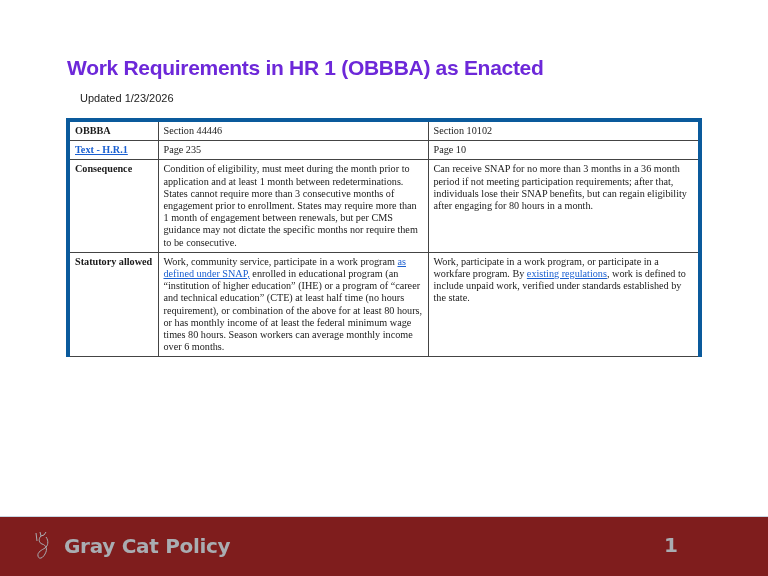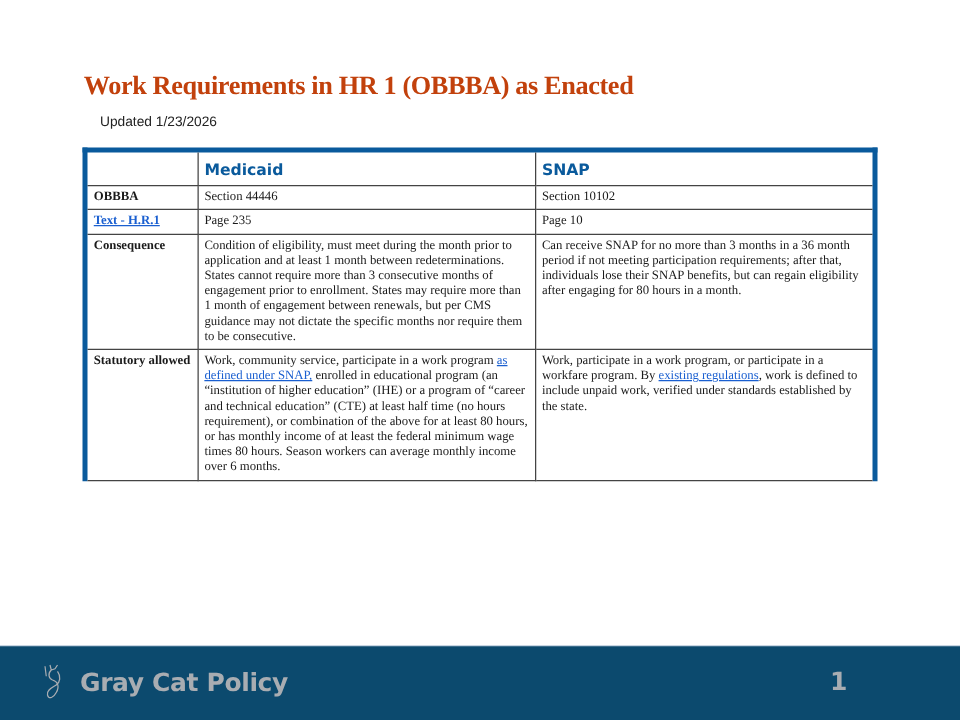--- a/index.html
+++ b/index.html
@@ -4,23 +4,23 @@
 <style>
   html, body { margin: 0; padding: 0; }
   body {
     width: 768px; height: 576px; position: relative; overflow: hidden;
     background: #ffffff;
     font-family: "Liberation Sans", sans-serif;
     color: #1a1a1a;
   }
   .title {
     position: absolute; left: 67px; top: 56px;
-    font-family: Liberation Serif, serif;
+    font-family: Liberation Sans, sans-serif;
     font-weight: bold; font-size: 21px; letter-spacing: -0.3px;
-    color: #c2410c; margin: 0; white-space: nowrap;
+    color: #6d28d9; margin: 0; white-space: nowrap;
   }
   .updated {
     position: absolute; left: 67px; top: 92px;
     font-size: 11px; color: #222; padding-left: 13px;
   }
   .table-wrap {
     position: absolute; left: 66px; top: 118px; width: 636px;
     border-top: 4px solid #0a5a9c;
     border-left: 4px solid #0a5a9c;
     border-right: 4px solid #0a5a9c;
@@ -42,21 +42,21 @@
   col.c2 { width: 270px; }
   th.colhead {
     font-family: "DejaVu Sans", sans-serif;
     color: #0a5a9c; font-weight: bold; font-size: 12.5px;
     padding: 8px 5px 6px 5px;
   }
   .rowlabel { font-weight: bold; }
   a.link { color: #1a5fd0; text-decoration: underline; }
   .footer {
     position: absolute; left: 0; top: 516px; width: 768px; height: 60px;
-    background: #0c4a6e;
+    background: #7f1d1d;
     border-top: 1px solid #c9d6e3;
   }
   .brand {
     position: absolute; left: 32px; top: 12px; display: flex; align-items: center;
   }
   .brand-icon { width: 26px; height: 34px; margin-right: 6px; }
   .brand-name {
     font-family: "DejaVu Sans", sans-serif; font-weight: bold;
     font-size: 20px; color: #a9adb2; letter-spacing: -0.3px;
   }
@@ -73,25 +73,20 @@
 <div class="updated">Updated 1/23/2026</div>
 
 <div class="table-wrap">
   <table>
     <colgroup>
         <col class="c1">
         <col class="c2">
         <col class="c3">
       </colgroup>
     <tbody>
-        <tr>
-      <th class="colhead"></th>
-      <th class="colhead">Medicaid</th>
-      <th class="colhead">SNAP</th>
-    </tr>
     <tr>
       <td class="rowlabel">OBBBA</td>
       <td>Section 44446</td>
       <td>Section 10102</td>
     </tr>
     <tr>
       <td class="rowlabel">
         <a class="link">Text - H.R.1</a>
       </td>
       <td>Page 235</td>

